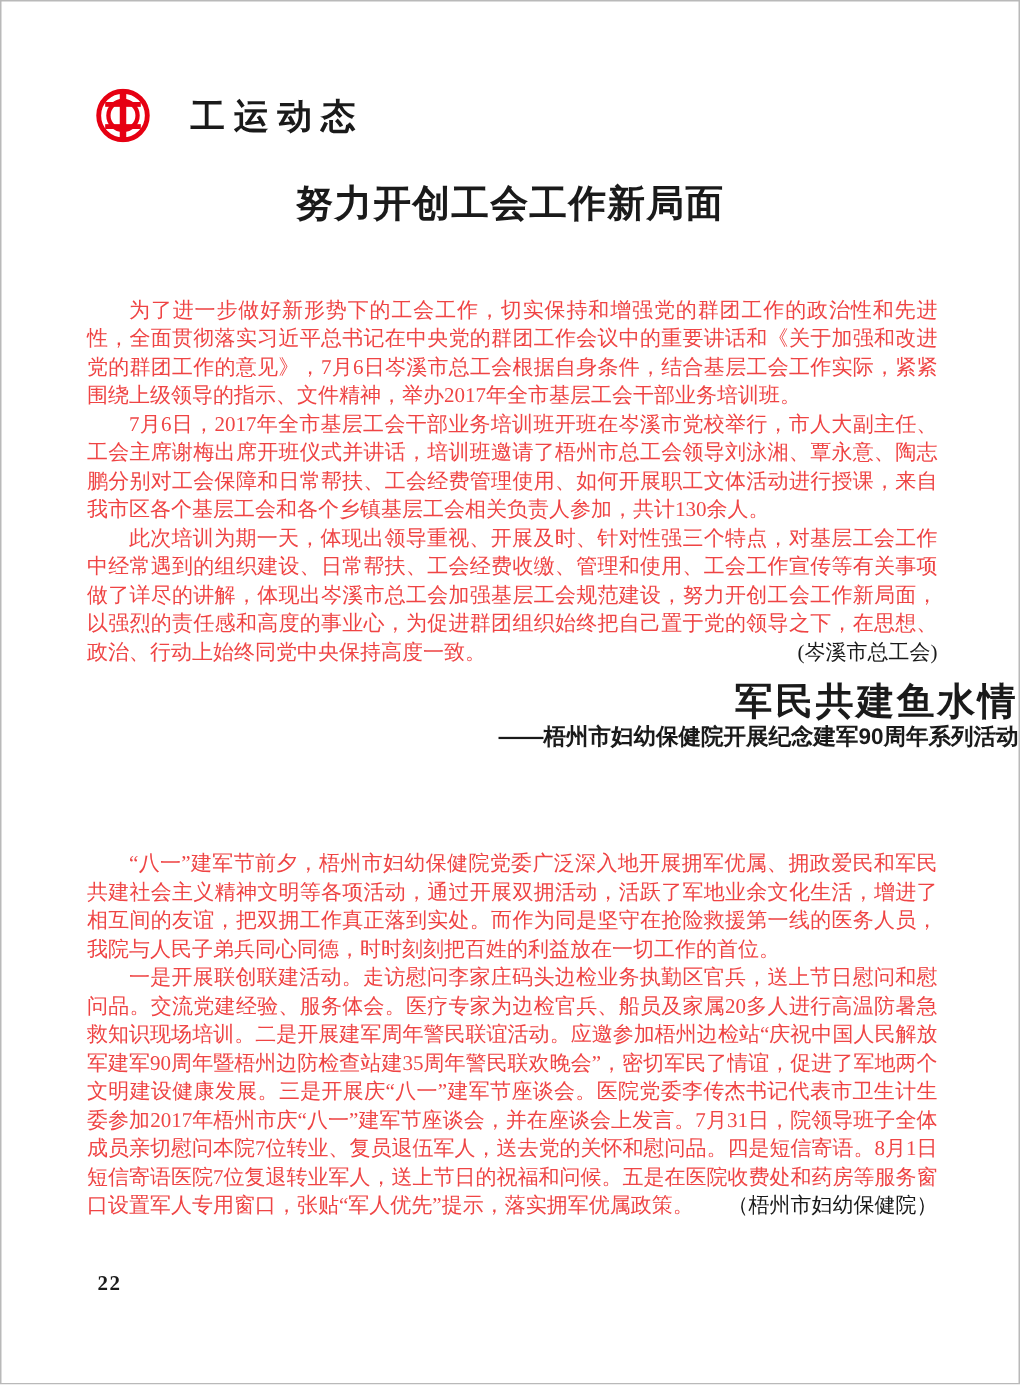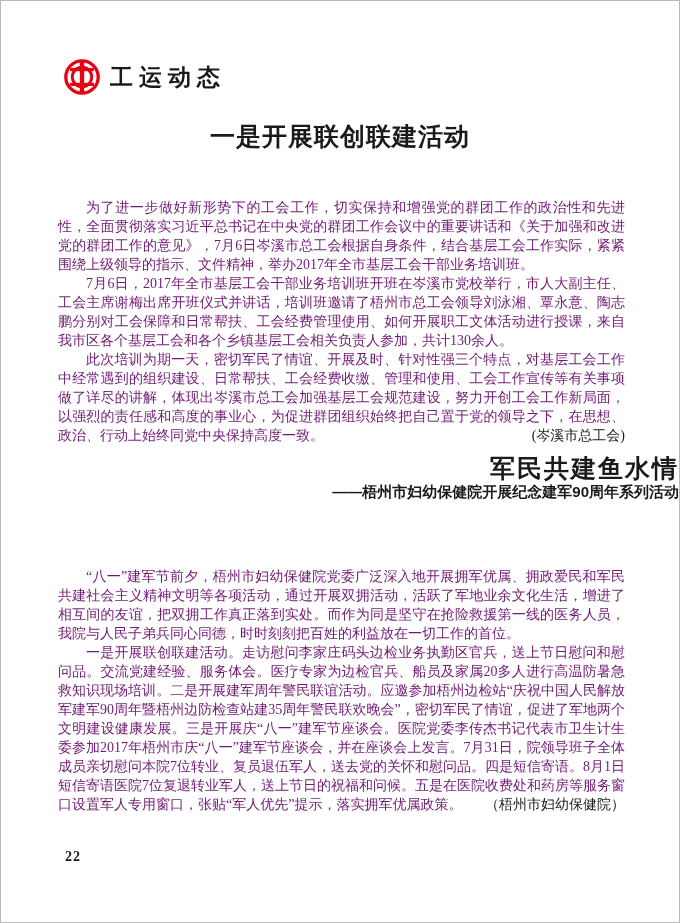--- a/index.html
+++ b/index.html
@@ -7,41 +7,41 @@
     position:relative;
     width:678px; height:921px;
     border:1px solid #b9b9b9;
     background:#ffffff;
     color:#1a1a1a;
     font-family:"Liberation Serif","DejaVu Serif",serif;
     overflow:hidden;
   }
   .masthead {
     position:absolute; top:58px; left:63px;
-    display:flex; align-items:center; gap:10px;
+    display:flex; align-items:center; gap:27px;
   }
   .emblem { width:36px; height:36px; display:block; }
   .masthead-title {
     font-size:23px; font-weight:bold; letter-spacing:6px;
     font-family:"Liberation Serif","DejaVu Serif",serif;
     white-space:nowrap;
   }
   .title1 {
     position:absolute; top:117px; left:0; right:0;
     text-align:center;
     font-family:"Liberation Sans","DejaVu Sans",sans-serif;
     font-weight:900; font-size:25px; line-height:37px; letter-spacing:1px;
   }
   .bodyblock { position:absolute; left:57px; width:567px; }
   .body1 { top:197px; }
   .body2 { top:566px; }
   p.para {
     margin:0; font-size:14px; line-height:19px;
     text-align:justify; text-indent:2em;
-    color:#701a75;
+    color:#ef4444;
   }
   .sig {
     font-size:14px; line-height:19px;
     text-align:right; margin-top:-19px;
   }
   .a2head { position:absolute; top:452px; left:0; right:0; text-align:right; }
   .title2 {
     font-family:"Liberation Sans","DejaVu Sans",sans-serif;
     font-weight:900; font-size:25px; letter-spacing:2px; line-height:30px;
   }
@@ -67,27 +67,27 @@
         <circle cx="50" cy="50" r="27" fill="none" stroke="#e60012" stroke-width="8"></circle>
         <rect x="17" y="25" width="66" height="9" fill="#e60012"></rect>
         <rect x="17" y="66" width="66" height="9" fill="#e60012"></rect>
         <rect x="44" y="7" width="12" height="86" fill="#e60012"></rect>
       </svg>
     </span>
     <span class="masthead-title">工运动态</span>
   </div>
 
   <div class="title1">
-    <div>一是开展联创联建活动</div>
+    <div>努力开创工会工作新局面</div>
   </div>
 
   <div class="bodyblock body1">
     <p class="para">为了进一步做好新形势下的工会工作，切实保持和增强党的群团工作的政治性和先进性，全面贯彻落实习近平总书记在中央党的群团工作会议中的重要讲话和《关于加强和改进党的群团工作的意见》，7月6日岑溪市总工会根据自身条件，结合基层工会工作实际，紧紧围绕上级领导的指示、文件精神，举办2017年全市基层工会干部业务培训班。</p>
     <p class="para">7月6日，2017年全市基层工会干部业务培训班开班在岑溪市党校举行，市人大副主任、工会主席谢梅出席开班仪式并讲话，培训班邀请了梧州市总工会领导刘泳湘、覃永意、陶志鹏分别对工会保障和日常帮扶、工会经费管理使用、如何开展职工文体活动进行授课，来自我市区各个基层工会和各个乡镇基层工会相关负责人参加，共计130余人。</p>
-    <p class="para">此次培训为期一天，密切军民了情谊、开展及时、针对性强三个特点，对基层工会工作中经常遇到的组织建设、日常帮扶、工会经费收缴、管理和使用、工会工作宣传等有关事项做了详尽的讲解，体现出岑溪市总工会加强基层工会规范建设，努力开创工会工作新局面，以强烈的责任感和高度的事业心，为促进群团组织始终把自己置于党的领导之下，在思想、政治、行动上始终同党中央保持高度一致。</p>
+    <p class="para">此次培训为期一天，体现出领导重视、开展及时、针对性强三个特点，对基层工会工作中经常遇到的组织建设、日常帮扶、工会经费收缴、管理和使用、工会工作宣传等有关事项做了详尽的讲解，体现出岑溪市总工会加强基层工会规范建设，努力开创工会工作新局面，以强烈的责任感和高度的事业心，为促进群团组织始终把自己置于党的领导之下，在思想、政治、行动上始终同党中央保持高度一致。</p>
     <div class="sig">(岑溪市总工会)</div>
   </div>
 
   <div class="a2head">
     <div class="title2">军民共建鱼水情</div>
     <div class="subtitle">——梧州市妇幼保健院开展纪念建军90周年系列活动</div>
   </div>
 
   <div class="bodyblock body2">
     <p class="para">“八一”建军节前夕，梧州市妇幼保健院党委广泛深入地开展拥军优属、拥政爱民和军民共建社会主义精神文明等各项活动，通过开展双拥活动，活跃了军地业余文化生活，增进了相互间的友谊，把双拥工作真正落到实处。而作为同是坚守在抢险救援第一线的医务人员，我院与人民子弟兵同心同德，时时刻刻把百姓的利益放在一切工作的首位。</p>

